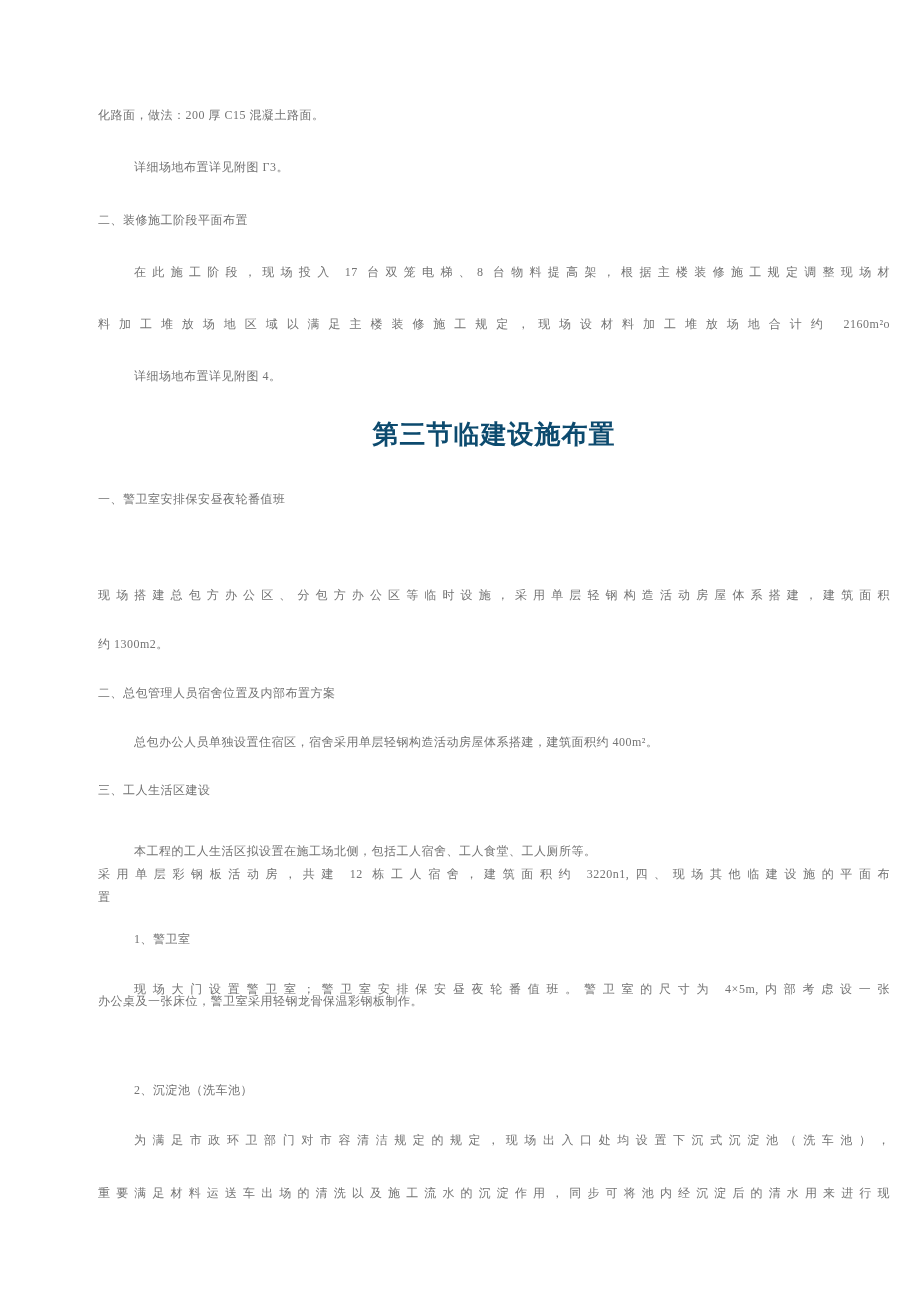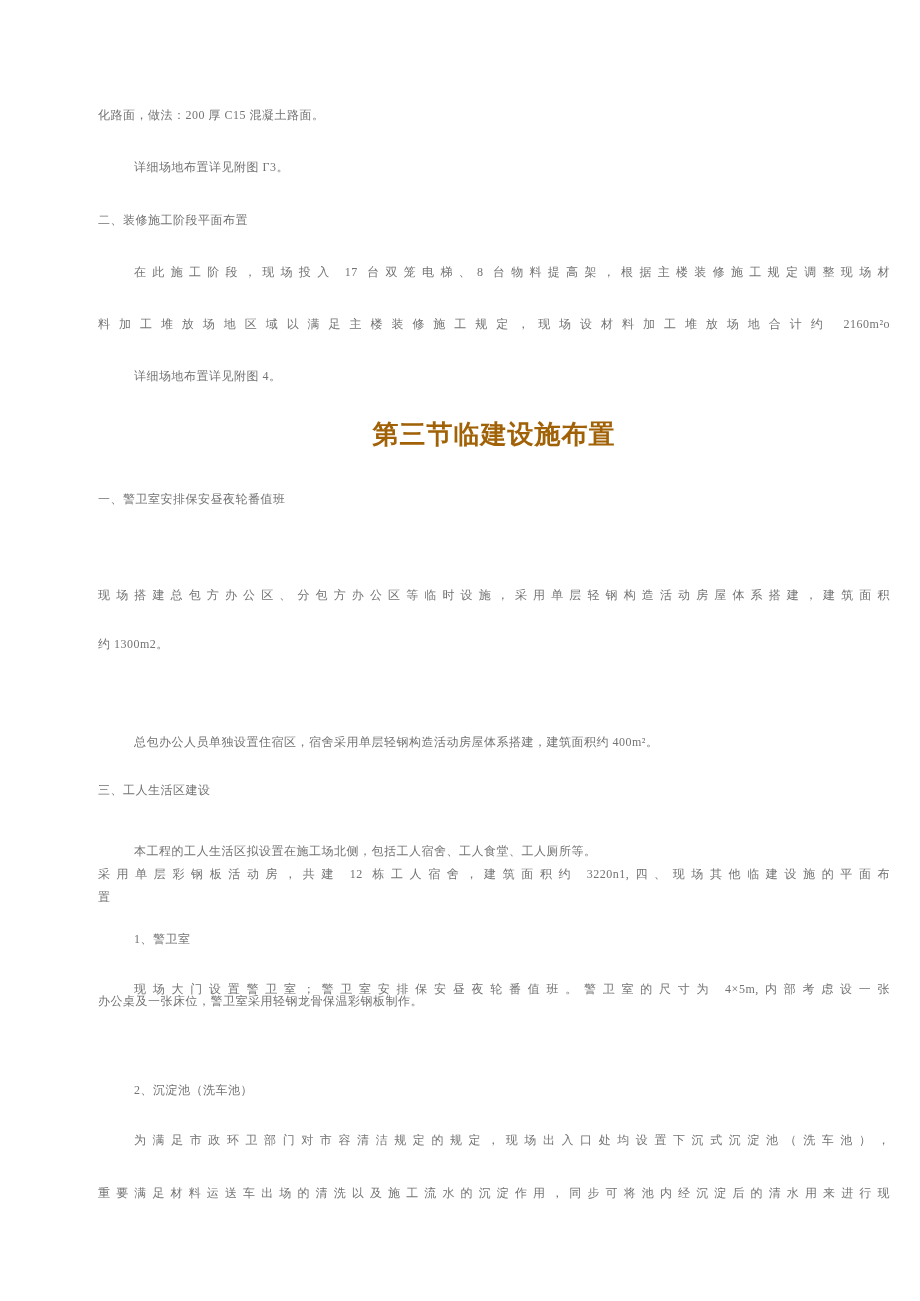--- a/index.html
+++ b/index.html
@@ -36,21 +36,21 @@
   .section-heading {
     position: absolute;
     left: 98px;
     width: 792px;
     top: 418px;
     font-size: 26px;
     line-height: 32px;
     font-weight: bold;
     text-align: center;
     font-family: "DejaVu Sans", "Liberation Sans", sans-serif;
-    color: #a16207;
+    color: #0c4a6e;
     letter-spacing: 1px;
   }
 </style>
 </head>
 <body>
 
 <div class="page">
 
   <div class="line" style="top:102px">化路面，做法：200 厚 C15 混凝土路面。</div>
 
@@ -66,20 +66,21 @@
 
   <div class="section-heading">第三节临建设施布置</div>
 
   <div class="line" style="top:486px">一、警卫室安排保安昼夜轮番值班</div>
 
 
   <div class="line just" style="top:582px">现场搭建总包方办公区、分包方办公区等临时设施，采用单层轻钢构造活动房屋体系搭建，建筑面积</div>
 
   <div class="line" style="top:631px">约 1300m2。</div>
 
+  <div class="line" style="top:680px">二、总包管理人员宿舍位置及内部布置方案</div>
 
   <div class="line indent" style="top:729px">总包办公人员单独设置住宿区，宿舍采用单层轻钢构造活动房屋体系搭建，建筑面积约 400m²。</div>
 
   <div class="line indent" style="top:838px">本工程的工人生活区拟设置在施工场北侧，包括工人宿舍、工人食堂、工人厕所等。</div>
 
   <div class="line" style="top:777px">三、工人生活区建设</div>
 
   <div class="line just" style="top:861px">采用单层彩钢板活动房，共建 12 栋工人宿舍，建筑面积约 3220n1,四、现场其他临建设施的平面布</div>
 
   <div class="line" style="top:884px">置</div>

